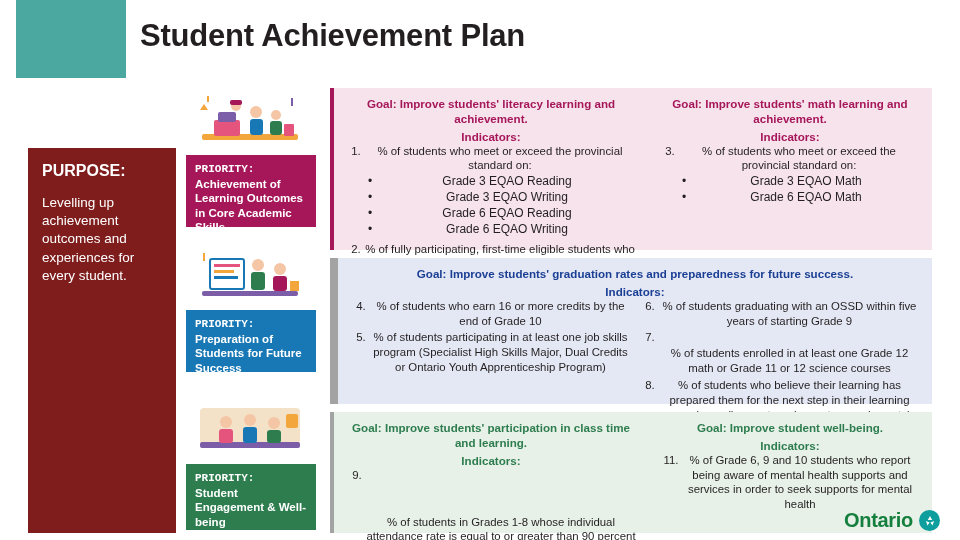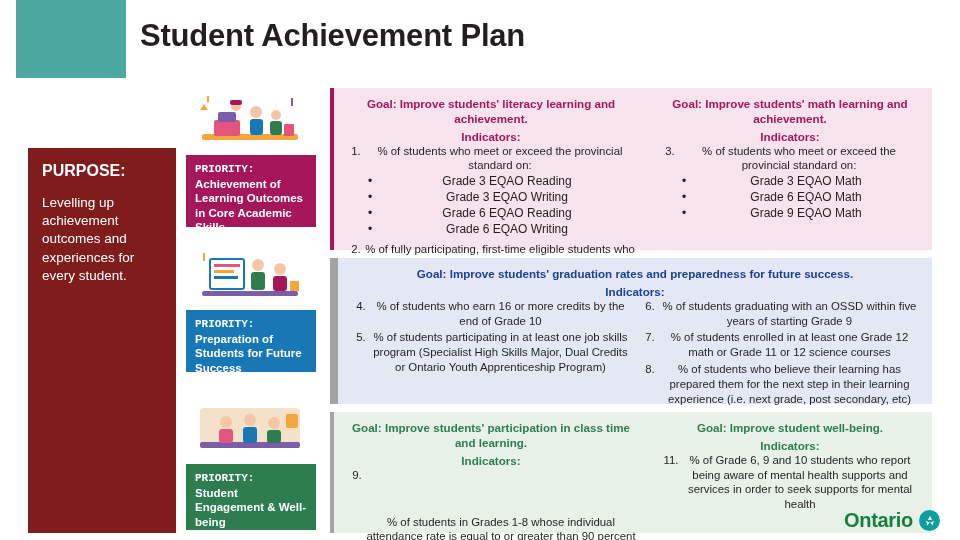--- a/index.html
+++ b/index.html
@@ -268,21 +268,20 @@
     <div class="goal-title">Goal: Improve students' math learning and achievement.</div>
     <div class="ind-label">Indicators:</div>
     <ol class="inds body" style="list-style:none;padding-left:0;">
       <li style="display:flex;">
         <span style="width:16px;flex:none;">3.</span>
         <span style="flex:1;">
           <span>% of students who meet or exceed the provincial standard on:</span>
           <ul class="sub">
             <li>Grade 3 EQAO Math</li>
             <li>Grade 6 EQAO Math</li>
-            <li>Grade 9 EQAO Math</li>
           </ul>
         </span>
       </li>
     </ol>
   </div>
 </div>
 
 <div class="goal-band" id="band-2">
   <div class="wrap goal-col">
     <div class="goal-title">Goal: Improve students' graduation rates and preparedness for future success.</div>
@@ -301,21 +300,21 @@
         </ol>
       </div>
       <div class="c-right">
         <ol class="inds" style="list-style:none;padding-left:0;color:#231f20;">
           <li style="display:flex;">
             <span style="width:18px;flex:none;">6.</span>
             <span style="flex:1;">% of students graduating with an OSSD within five years of starting Grade 9</span>
           </li>
           <li style="display:flex;">
             <span style="width:18px;flex:none;">7.</span>
-            <span style="flex:1;">% of students enrolled in at least one Grade 12 math or Grade 11 or 12 science courses</span>
+            <span style="flex:1;margin-top:16px;">% of students enrolled in at least one Grade 12 math or Grade 11 or 12 science courses</span>
           </li>
           <li style="display:flex;">
             <span style="width:18px;flex:none;">8.</span>
             <span style="flex:1;">% of students who believe their learning has prepared them for the next step in their learning experience (i.e. next grade, post secondary, etc)</span>
           </li>
         </ol>
       </div>
     </div>
   </div>
 </div>

